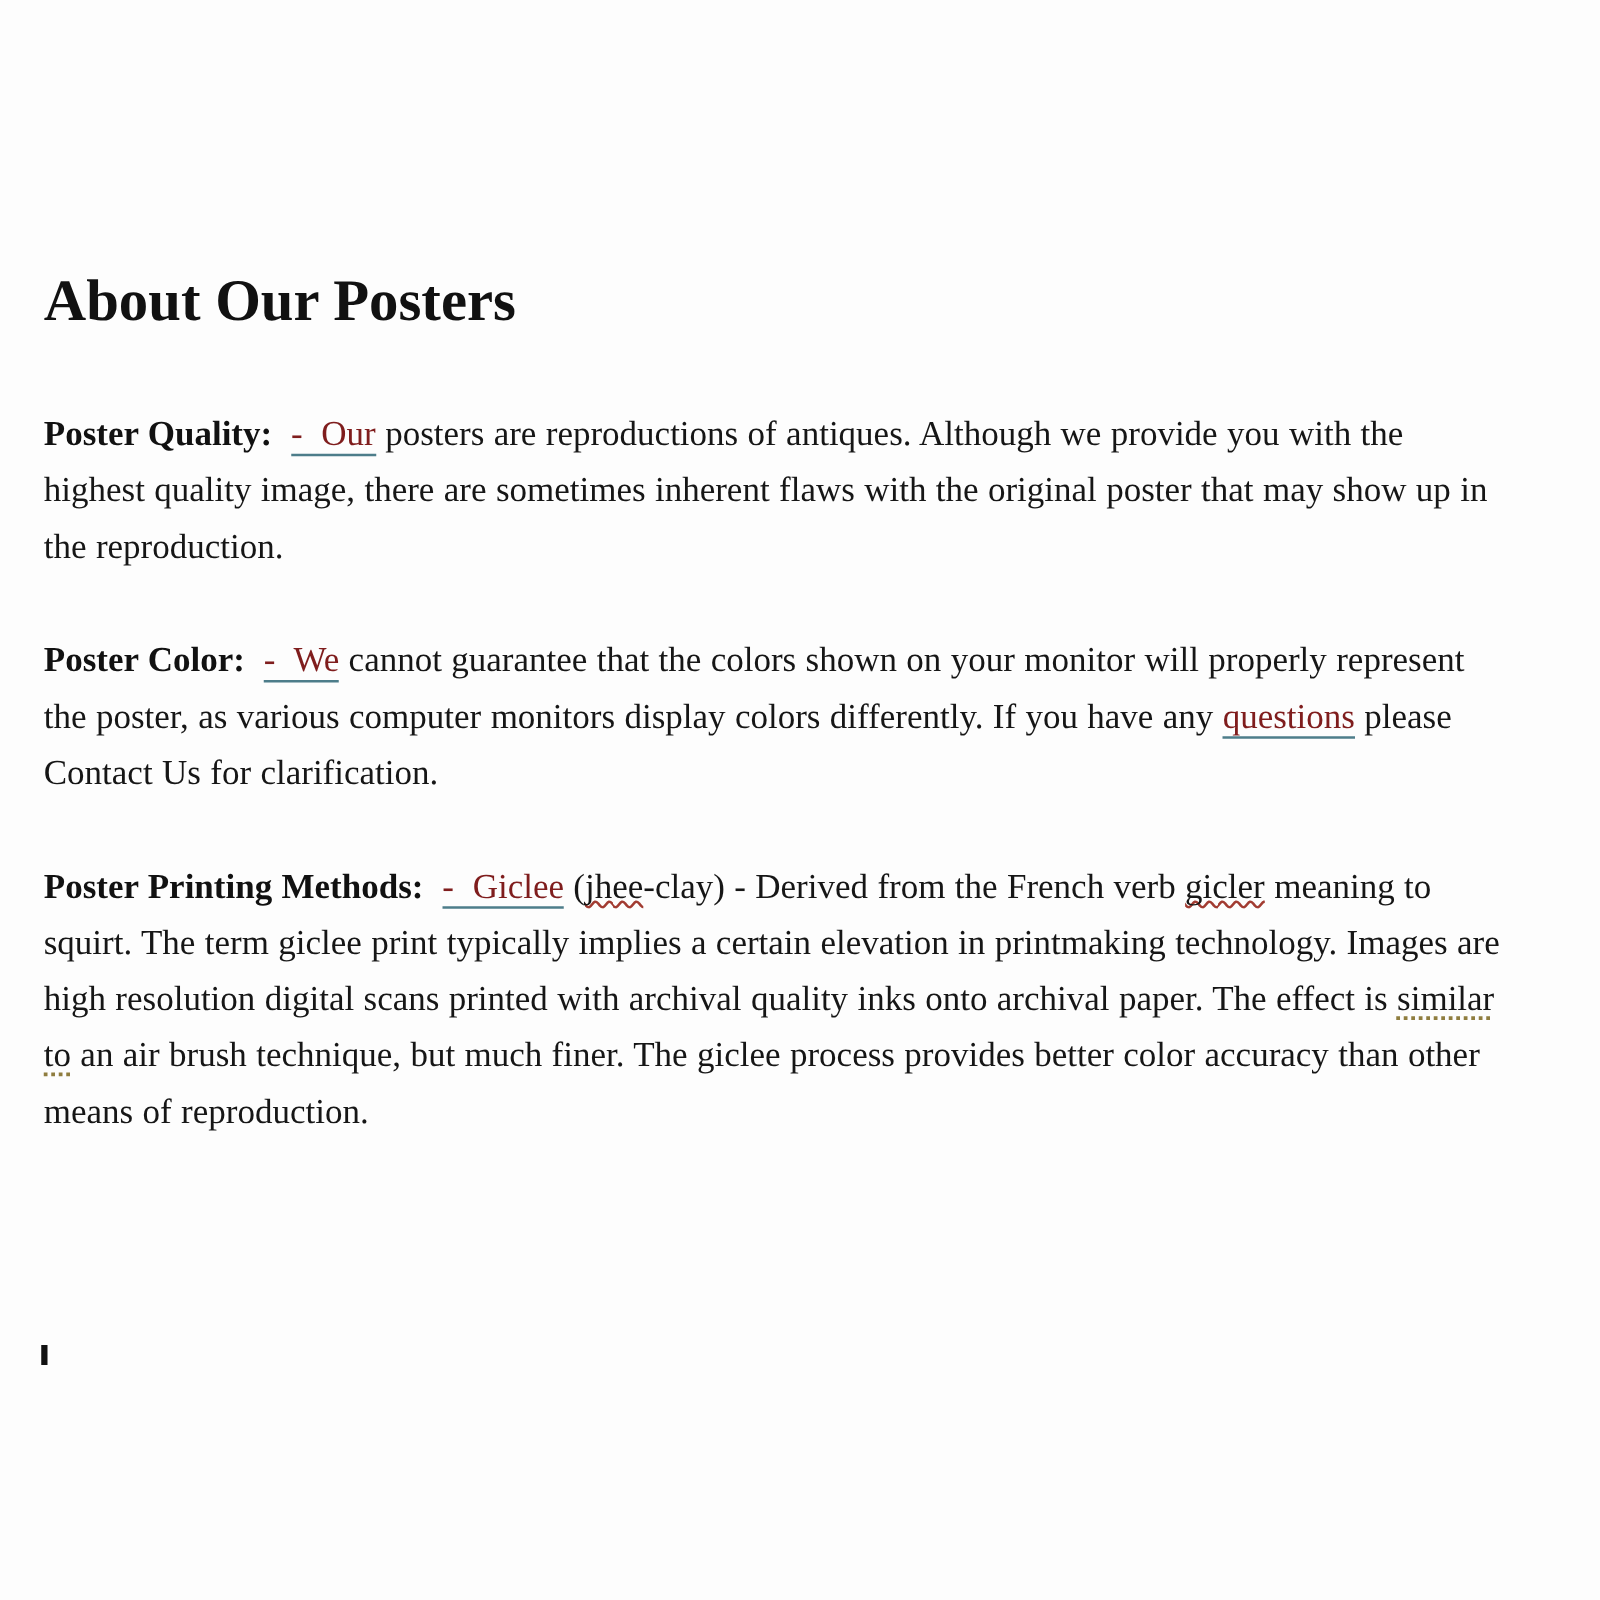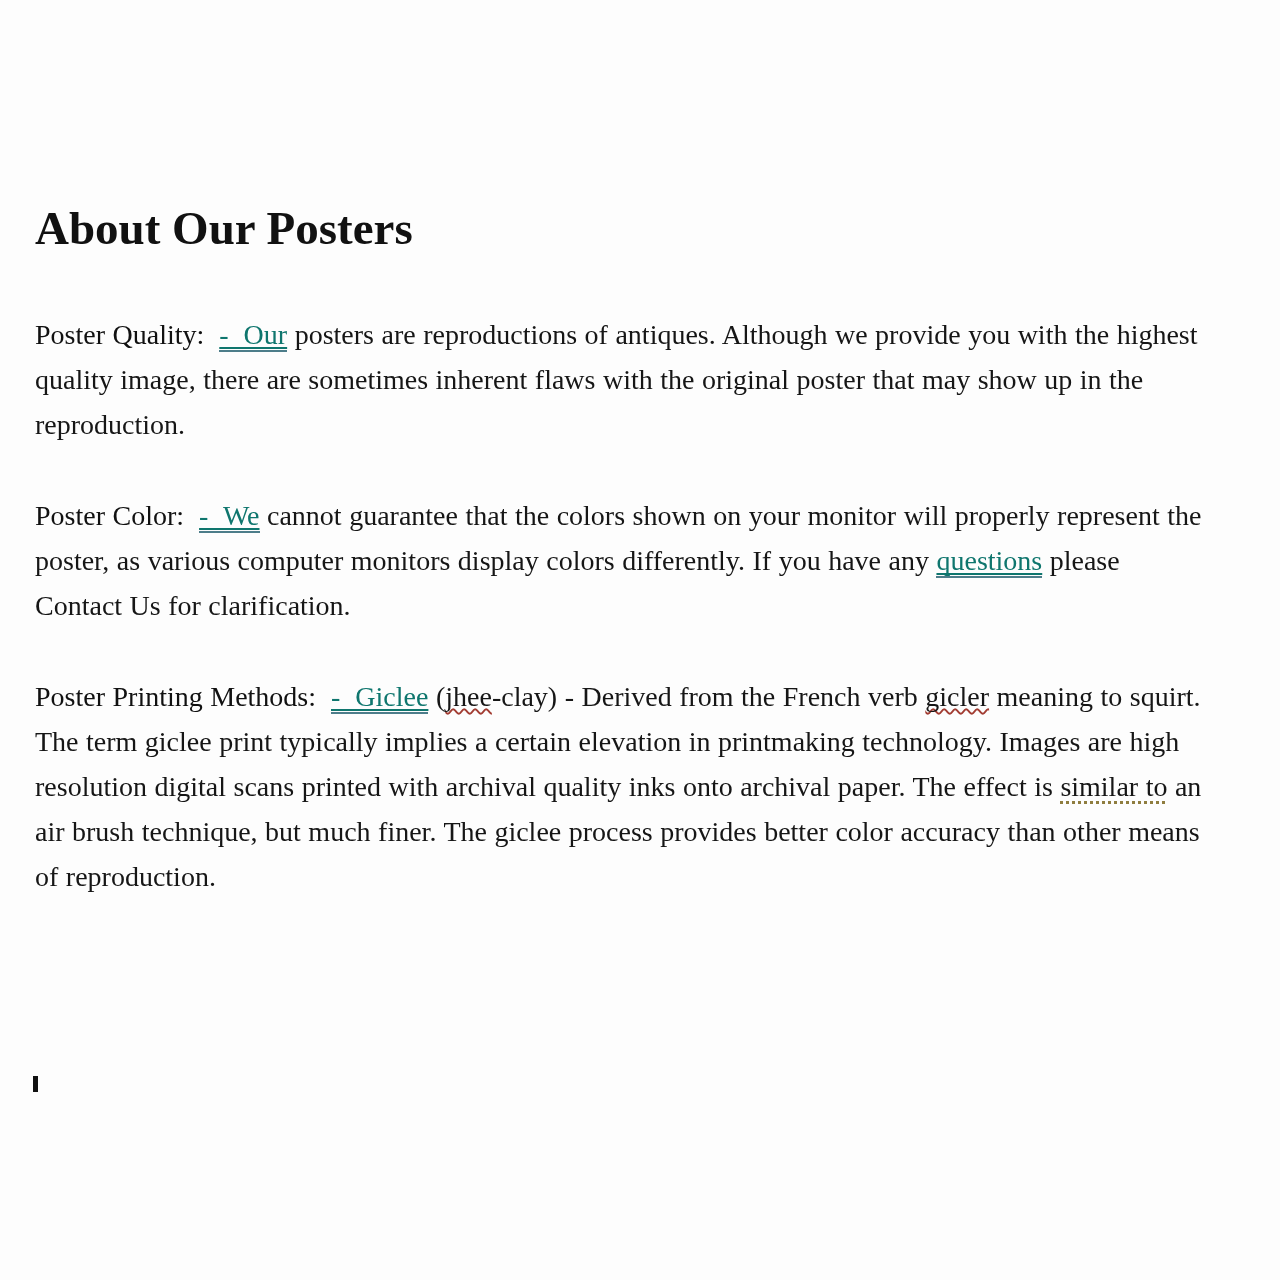--- a/index.html
+++ b/index.html
@@ -18,43 +18,42 @@
     padding: 205px 70px 0 35px;
     font-family: "Liberation Serif", "DejaVu Serif", serif;
     color: #161616;
     background: #fdfdfd;
   }
   h1.title {
     font-family: "Liberation Serif", "DejaVu Serif", serif;
     font-size: 47px;
     font-weight: bold;
     line-height: 1.0;
-    margin: 0 0 60px 0;
+    margin: 13px 0 60px 0;
     color: #111;
     letter-spacing: 0px;
   }
   .content {
     width: 1175px;
   }
   p.para {
     font-size: 28px;
     line-height: 45px;
     margin: 0 0 46px 0;
     word-spacing: 0.5px;
   }
   .heading {
-    font-weight: normal;
+    font-weight: bold;
     color: #111;
   }
   .body-text {
     color: #161616;
   }
   .link {
-    color: #0f766e;
-    text-decoration: underline;
+    color: #7f1d1d;
     text-decoration-thickness: 2px;
     text-underline-offset: 3px;
     text-decoration-skip-ink: none;
     border-bottom: 2px solid #4d7d8a;
     cursor: pointer;
   }
   .misspell {
     text-decoration: underline;
     text-decoration-style: wavy;
     text-decoration-color: #a23c32;

